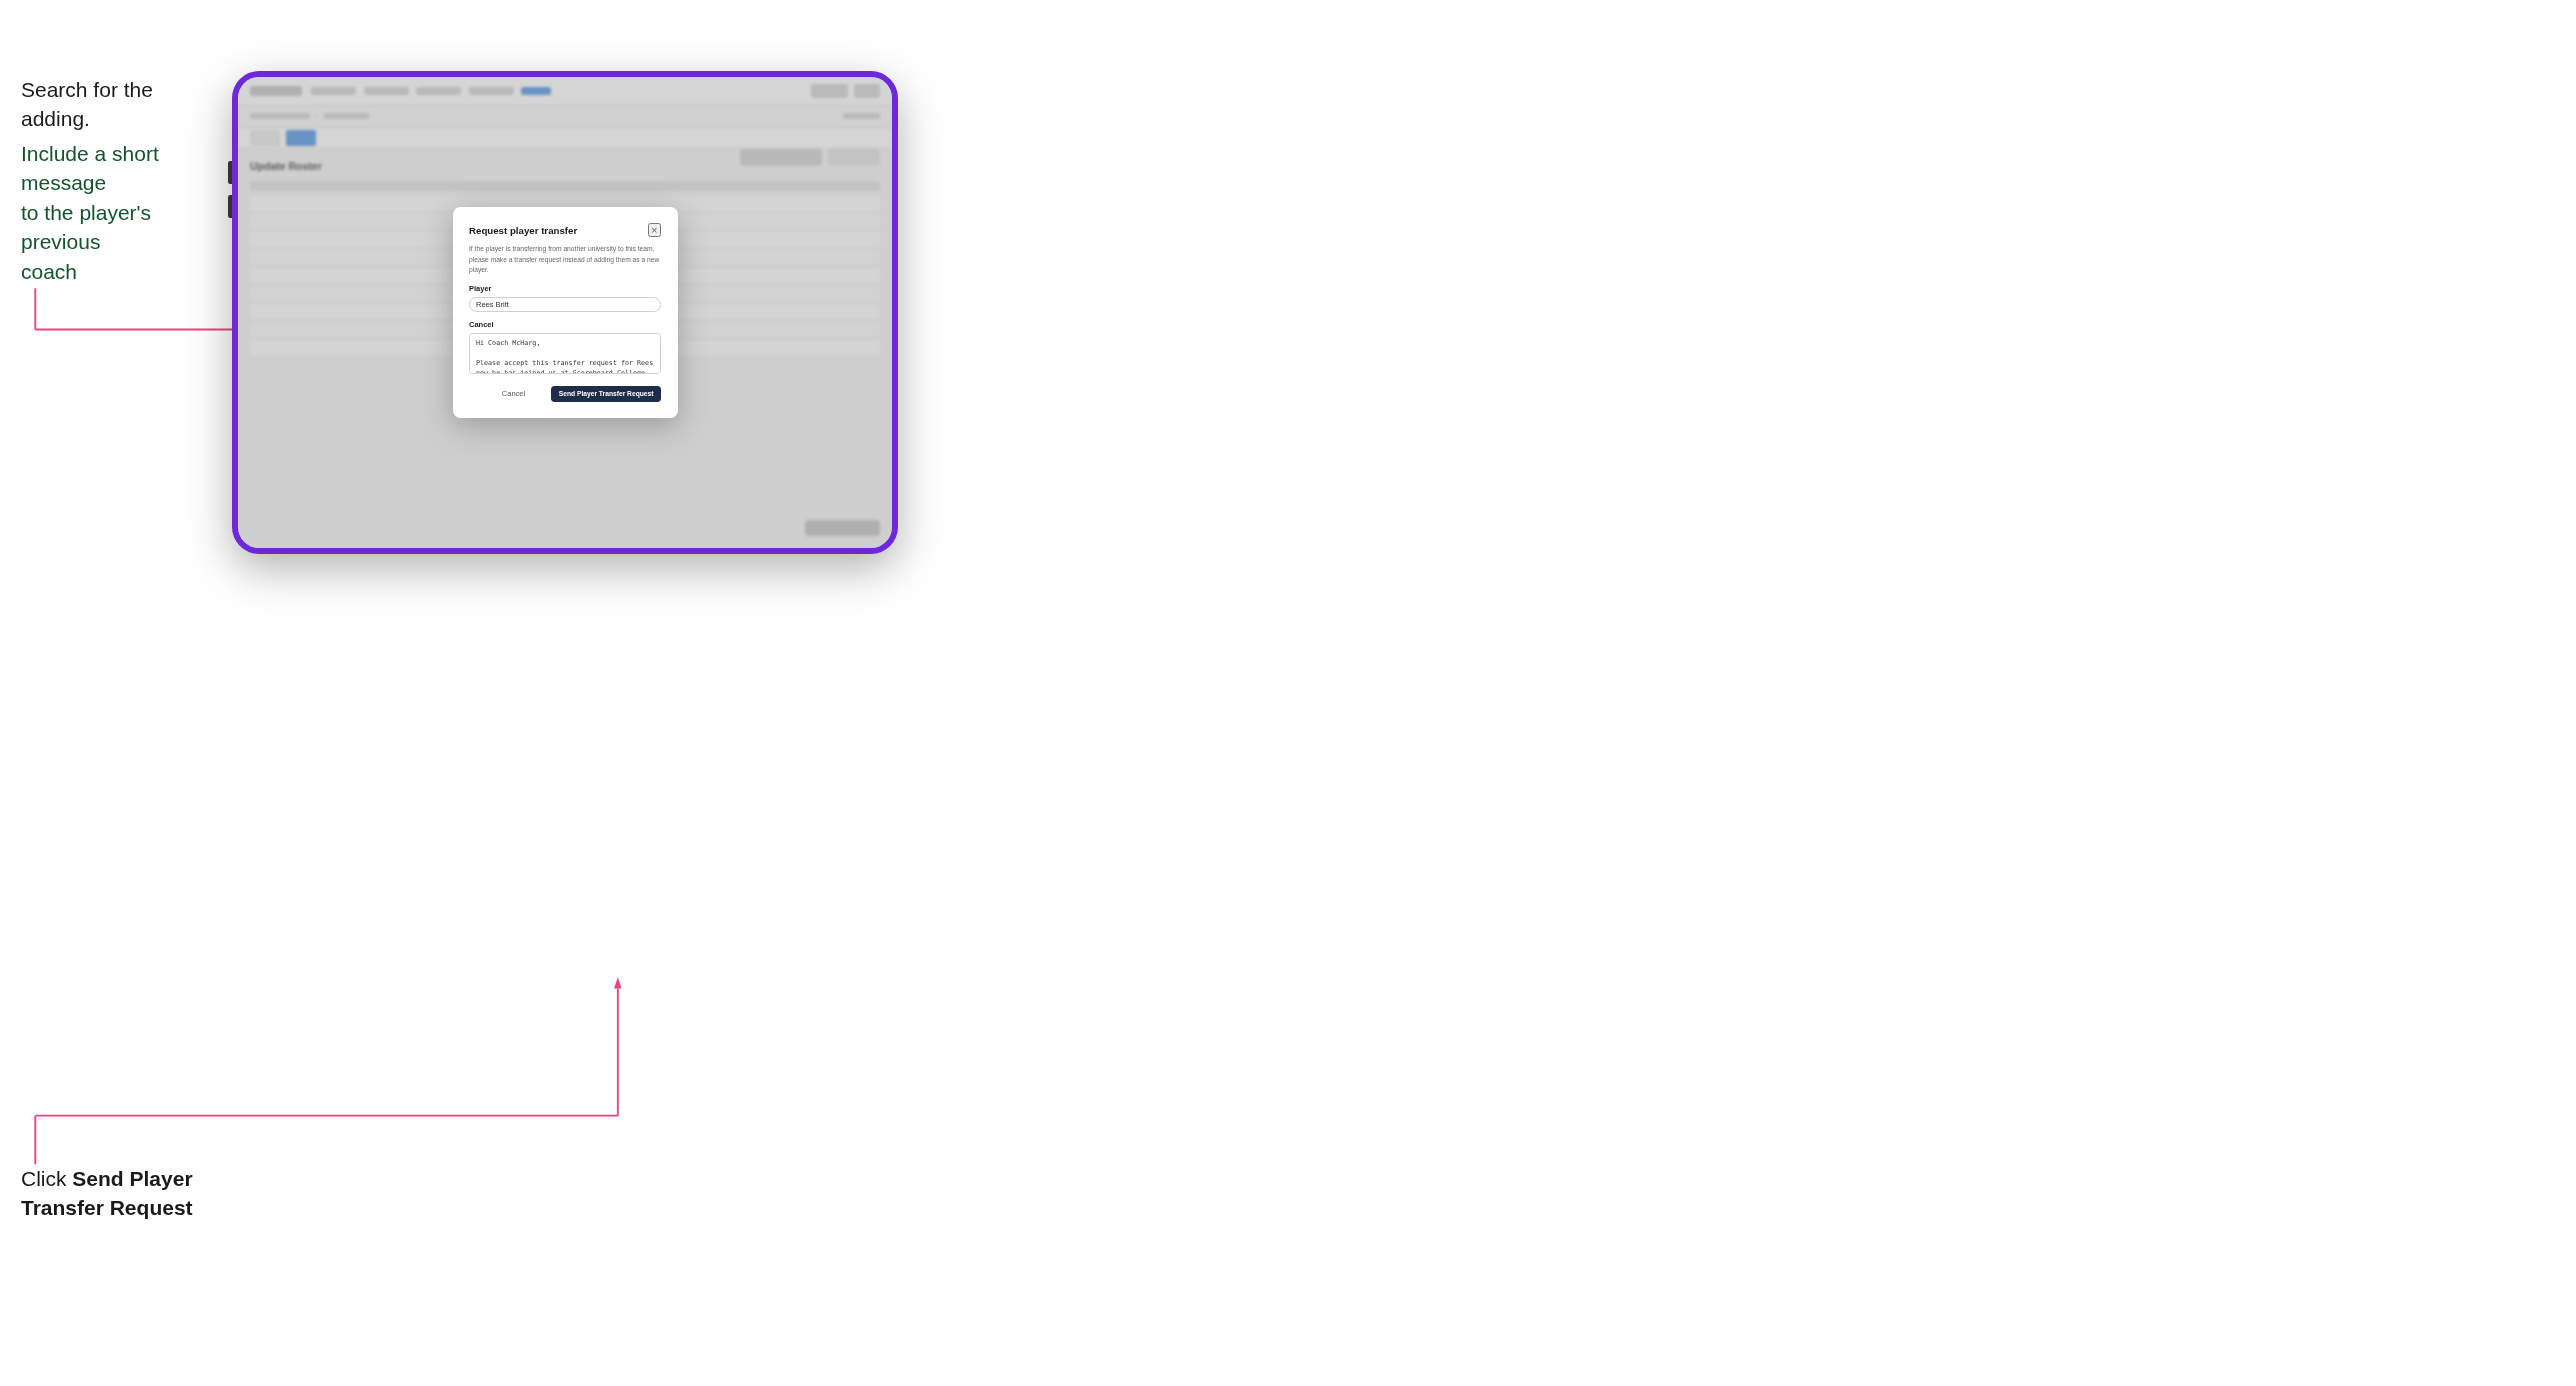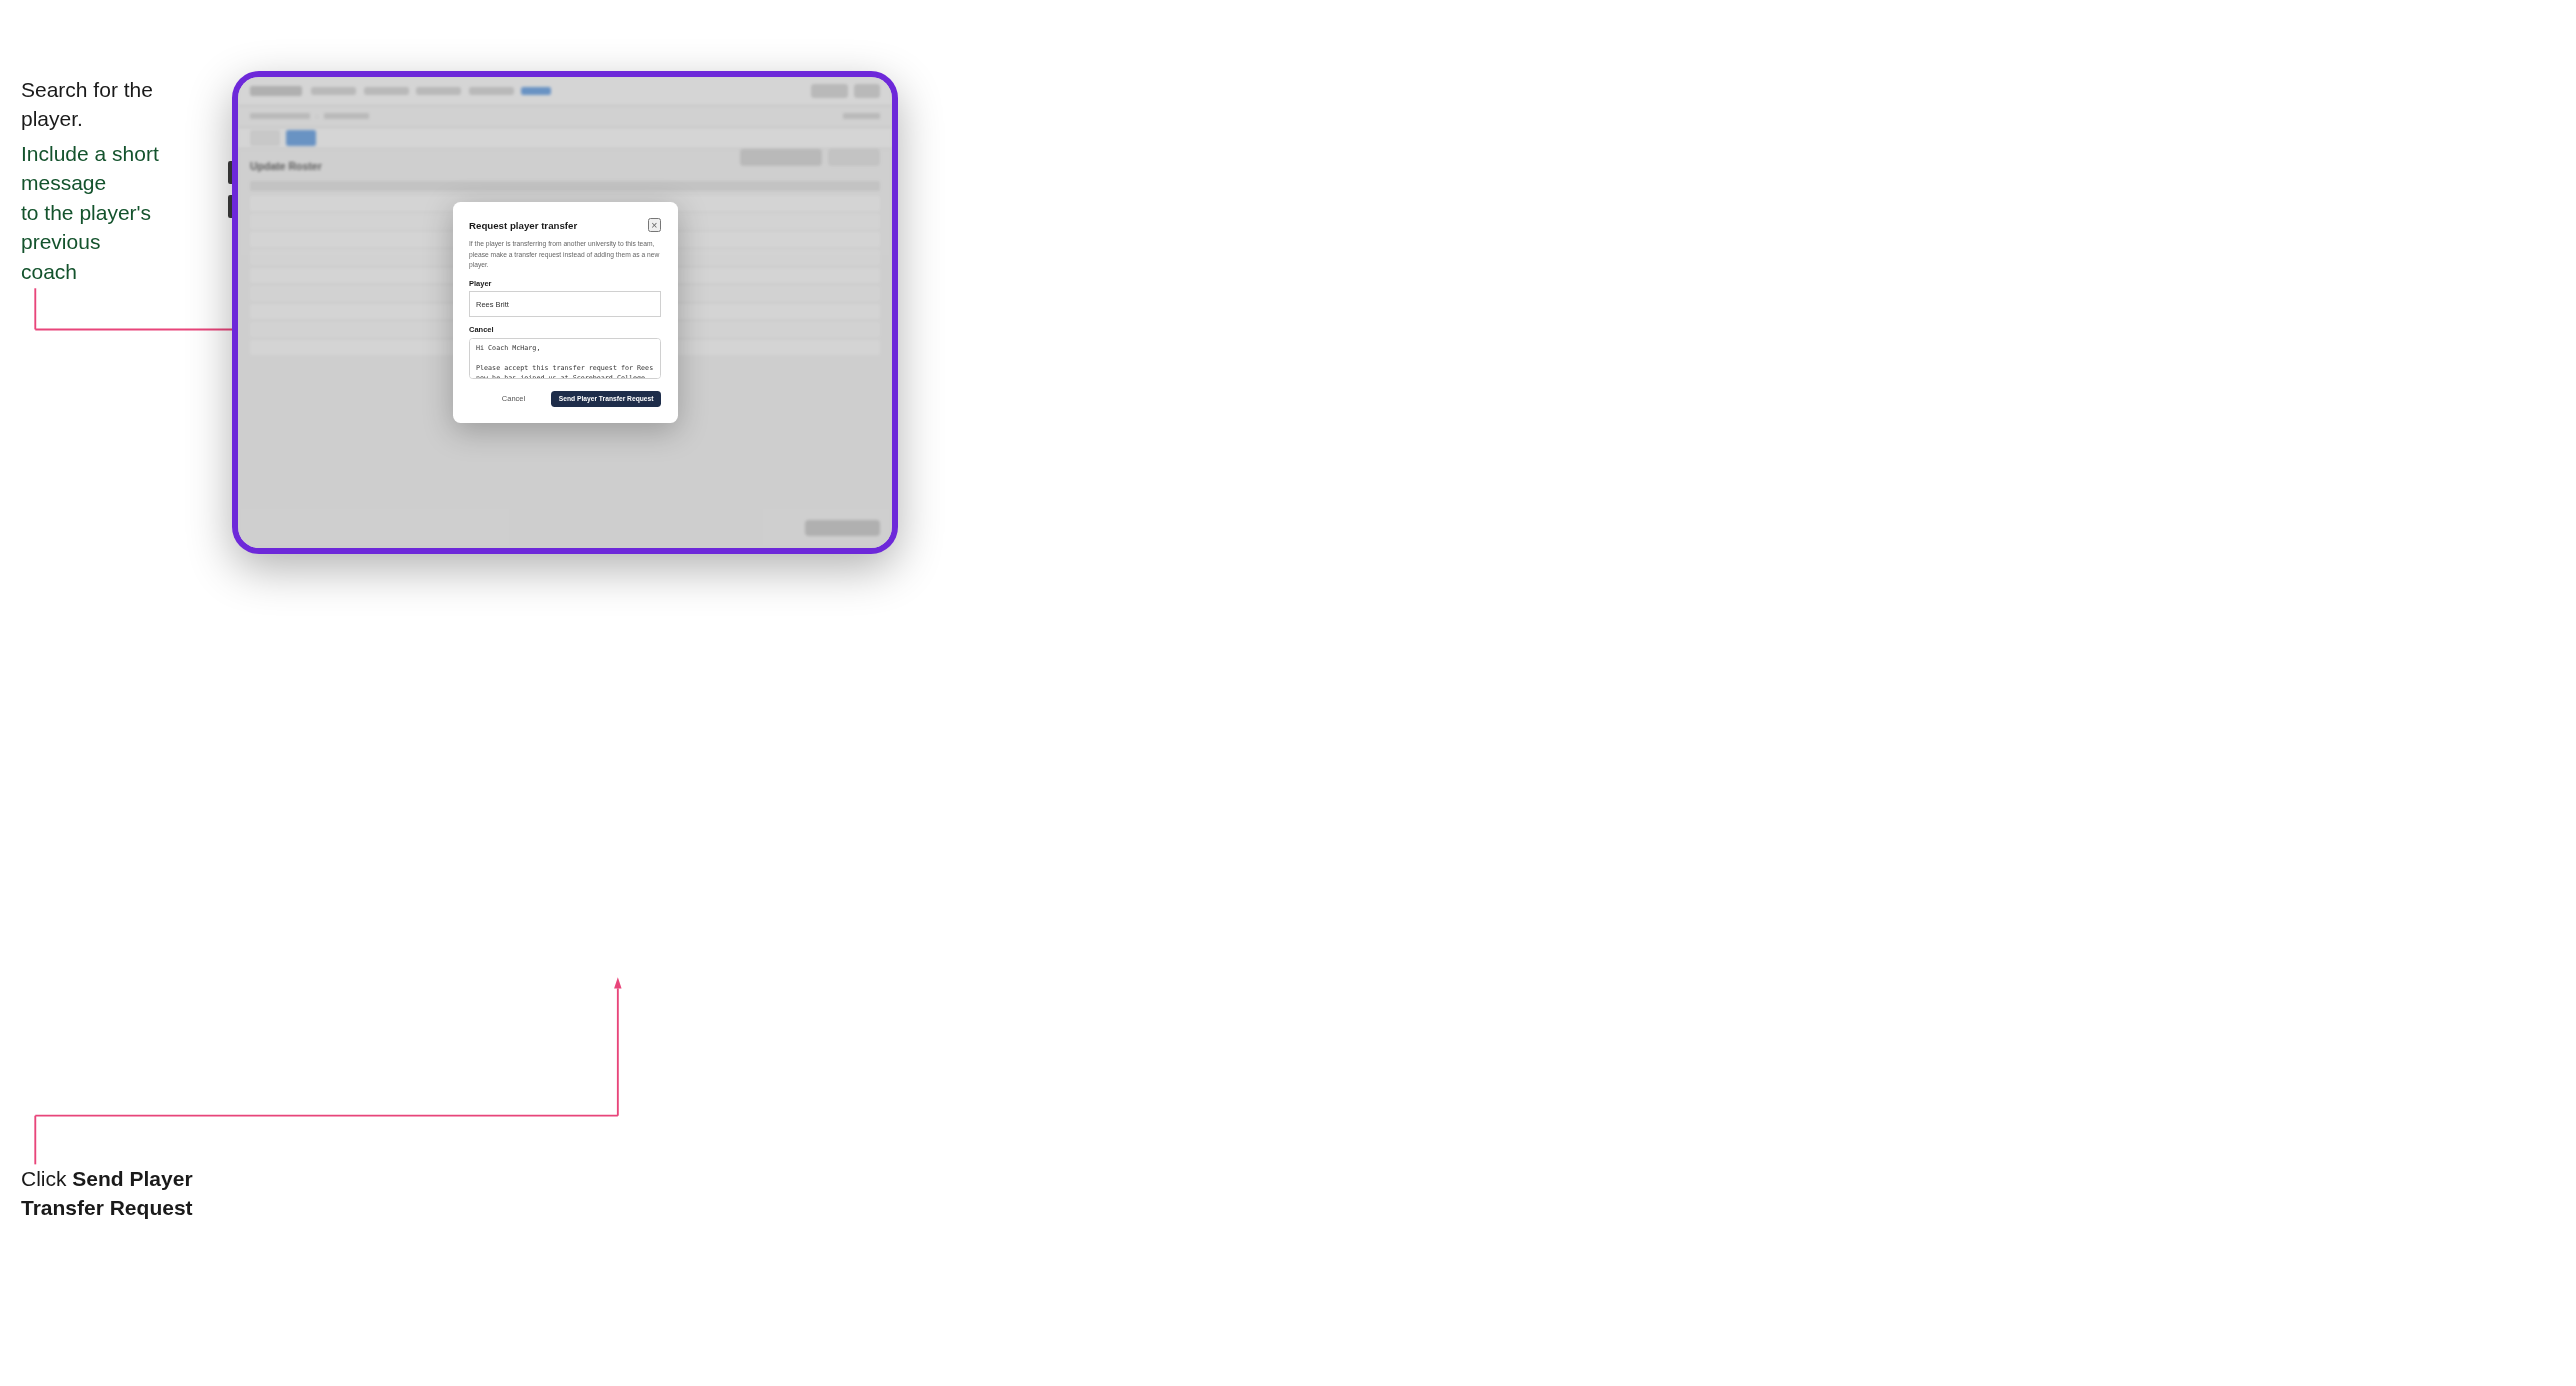--- a/index.html
+++ b/index.html
@@ -253,23 +253,23 @@
 
     .modal-label {
       font-size: 7.5px;
       font-weight: 600;
       color: #1a1a1a;
       margin-bottom: 3.7px;
     }
 
     .modal-input {
       width: 100%;
-      height: 26px;
+      height: 15px;
       border: 0.7px solid #d0d0d0;
-      border-radius: 0;
+      border-radius: 8px;
       padding: 0 6px;
       font-size: 7.5px;
       color: #333;
       margin-bottom: 7.5px;
       background: #fff;
     }
 
     .modal-textarea {
       width: 100%;
       height: 41px;
@@ -309,21 +309,21 @@
       font-size: 6.7px;
       font-weight: 600;
       cursor: pointer;
       white-space: nowrap;
     }
   </style>
 </head>
 <body>
 
 <div class="annotation-area">
-  <div class="annotation-text-1">Search for the player.</div>
+  <div class="annotation-text-1">Search for the adding.</div>
 
   <div class="annotation-text-2">Include a short message<br>to the player's previous<br>coach</div>
 
   <div style="position:absolute; top:1164px; left:21px; font-size:21px; color:#1a1a1a; line-height:1.4;">
     Click <strong>Send Player<br>Transfer Request</strong>
   </div>
 </div>
 
 <svg class="arrow-svg" xmlns="http://www.w3.org/2000/svg" viewBox="0 0 3440 1851" width="2576" height="1386">
 

